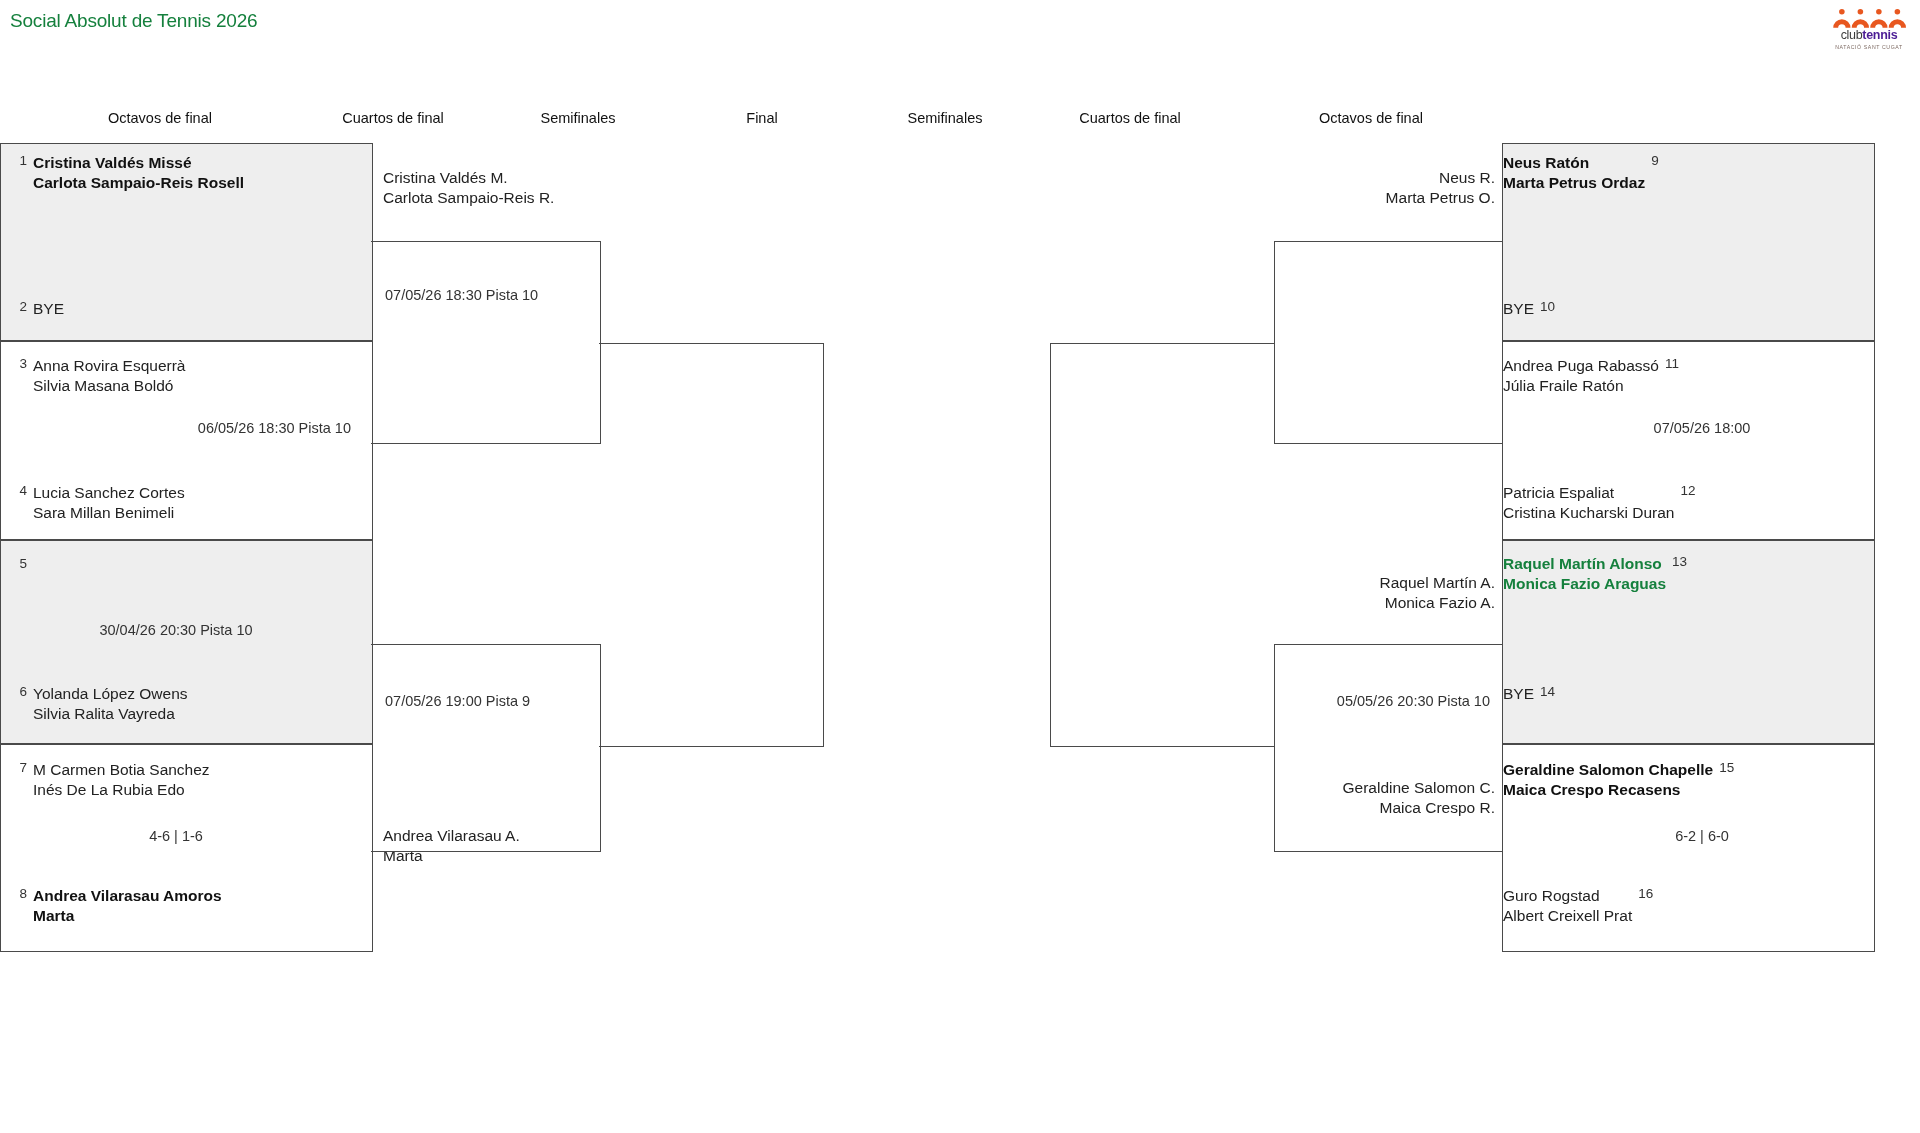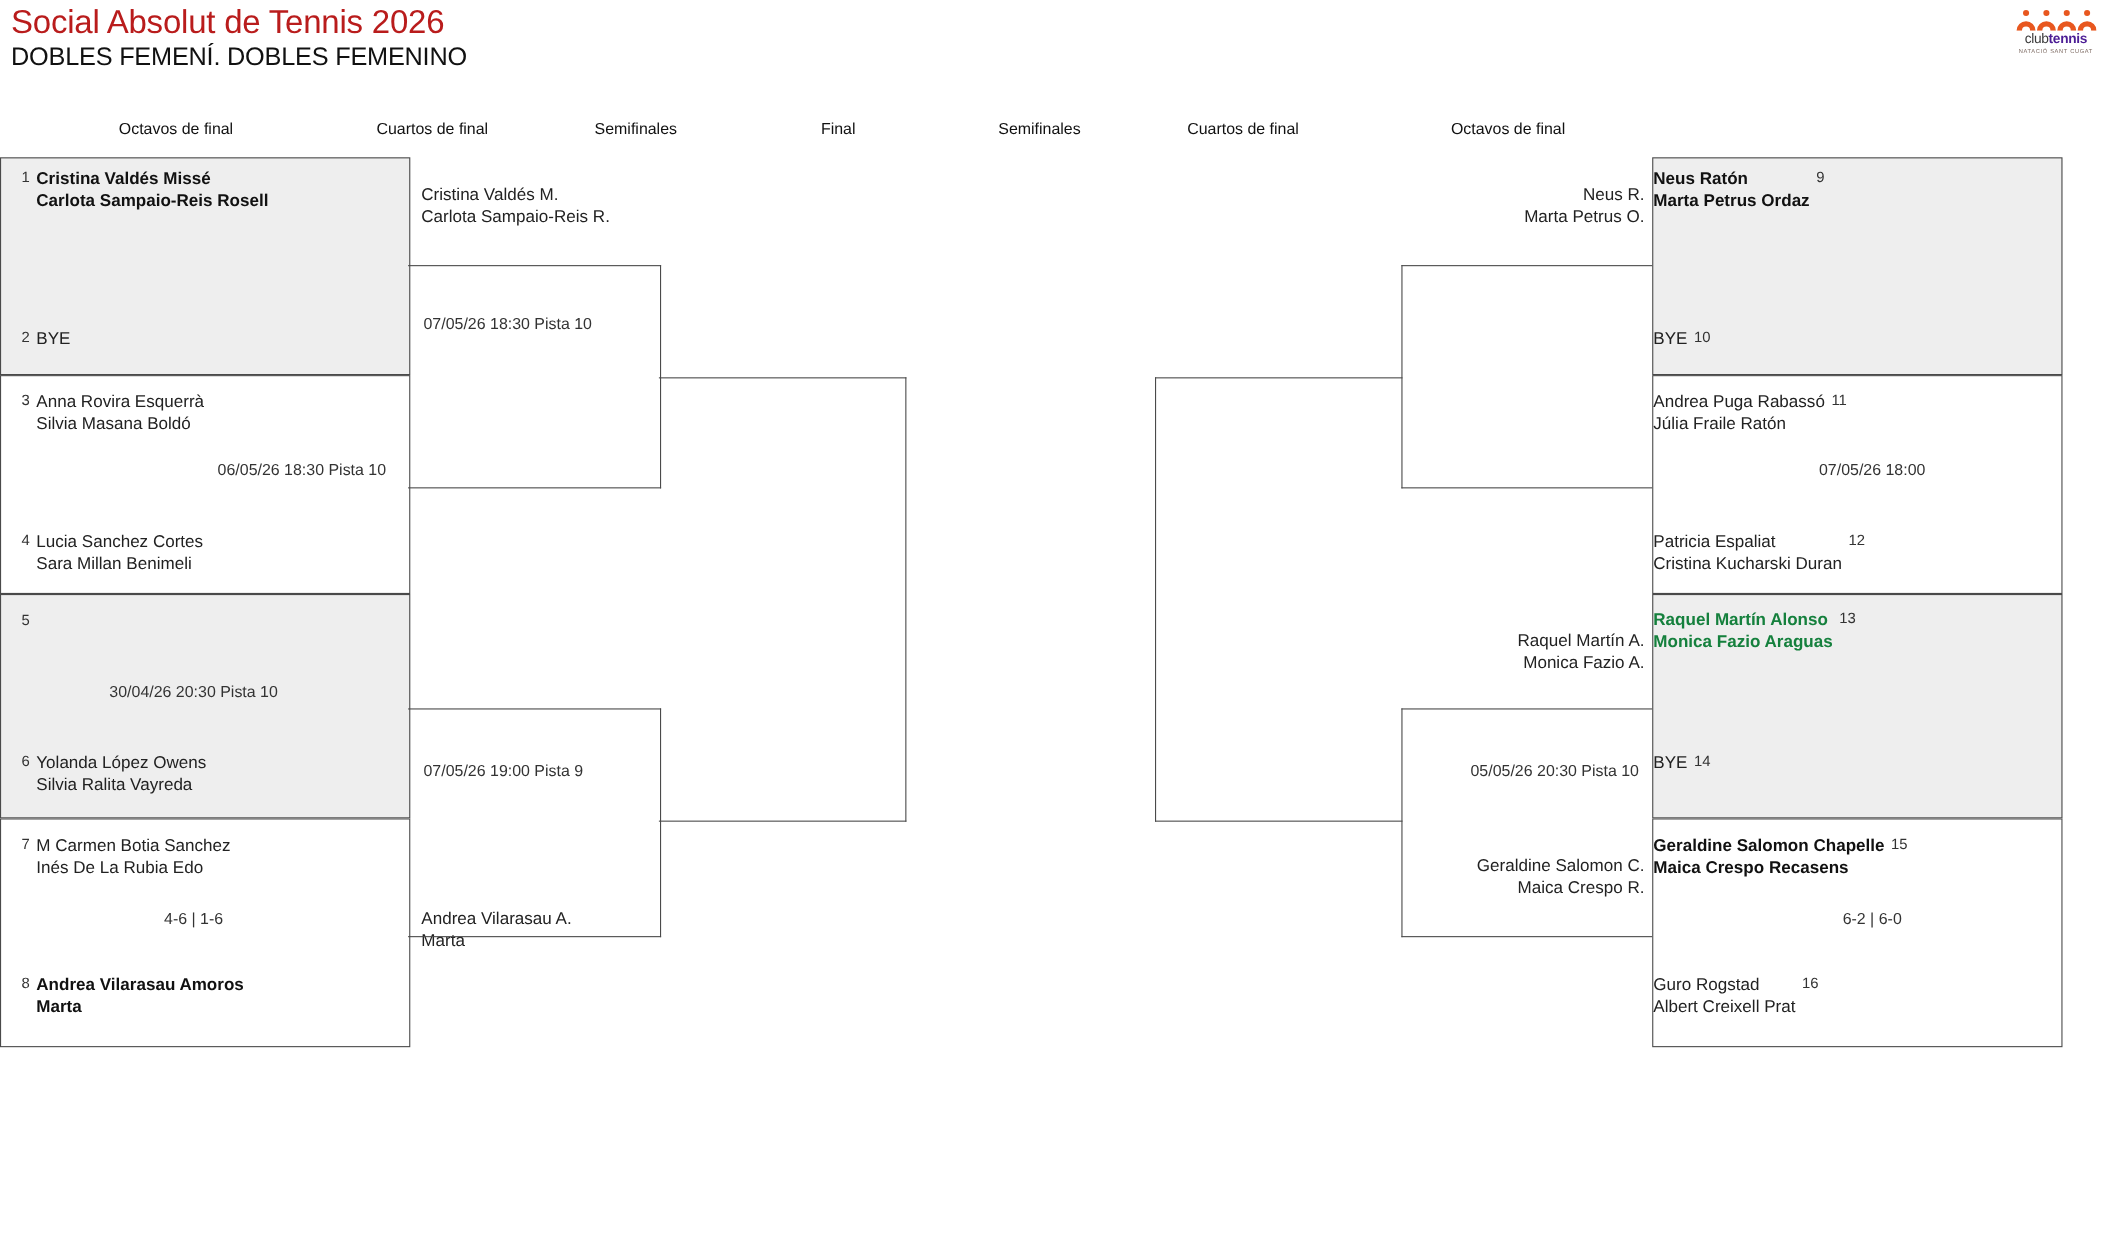--- a/index.html
+++ b/index.html
@@ -2,21 +2,21 @@
 <html><head>
 <meta charset="utf-8">
 <title>Bracket</title>
 <style>
   html,body{margin:0;padding:0;background:#ffffff;}
   body{width:1920px;height:1133px;position:relative;overflow:hidden;
        font-family:"Liberation Sans","DejaVu Sans",sans-serif;color:#1a1a1a;}
 
   
   #header{position:absolute;left:10px;top:6px;}
-  #title-line1{font-size:30px;font-weight:400;line-height:30px;color:#b91c1c;letter-spacing:-0.2px;}
+  #title-line1{font-size:19px;font-weight:400;line-height:30px;color:#15803d;letter-spacing:-0.2px;}
   #title-line2{font-size:23px;font-weight:400;line-height:30px;color:#111;letter-spacing:-0.2px;}
 
   
   #logo{position:absolute;right:14px;top:8px;width:74px;height:46px;}
   #logo .arches{display:block;height:20px;}
   #logo .wordmark{font-size:12.5px;line-height:13px;letter-spacing:-0.3px;color:#3b3b3b;text-align:center;margin-top:1px;}
   #logo .wordmark b{color:#4c1d95;font-weight:700;}
   #logo .sub{font-size:5.2px;letter-spacing:0.6px;color:#7d6a62;text-align:center;margin-top:2px;}
 
   
@@ -48,21 +48,20 @@
 
   .adv{position:absolute;font-size:15.5px;line-height:19.5px;color:#222;white-space:nowrap;}
   .adv .ln{display:block;}
   .adv.ralign{text-align:right;}
 </style>
 </head>
 <body>
 
 <div id="header">
   <div id="title-line1">Social Absolut de Tennis 2026</div>
-  <div id="title-line2">DOBLES FEMENÍ. DOBLES FEMENINO</div>
 </div>
 
 <div id="logo">
   <svg class="arches" viewBox="0 0 120 32" width="74" height="20">
     <g fill="#e8571f">
       <path d="M2 32 A14 14 0 0 1 30 32 L22 32 A6 6 0 0 0 10 32 Z"></path>
       <circle cx="16" cy="6" r="4.5"></circle>
       <path d="M32 32 A14 14 0 0 1 60 32 L52 32 A6 6 0 0 0 40 32 Z"></path>
       <circle cx="46" cy="6" r="4.5"></circle>
       <path d="M62 32 A14 14 0 0 1 90 32 L82 32 A6 6 0 0 0 70 32 Z"></path>

